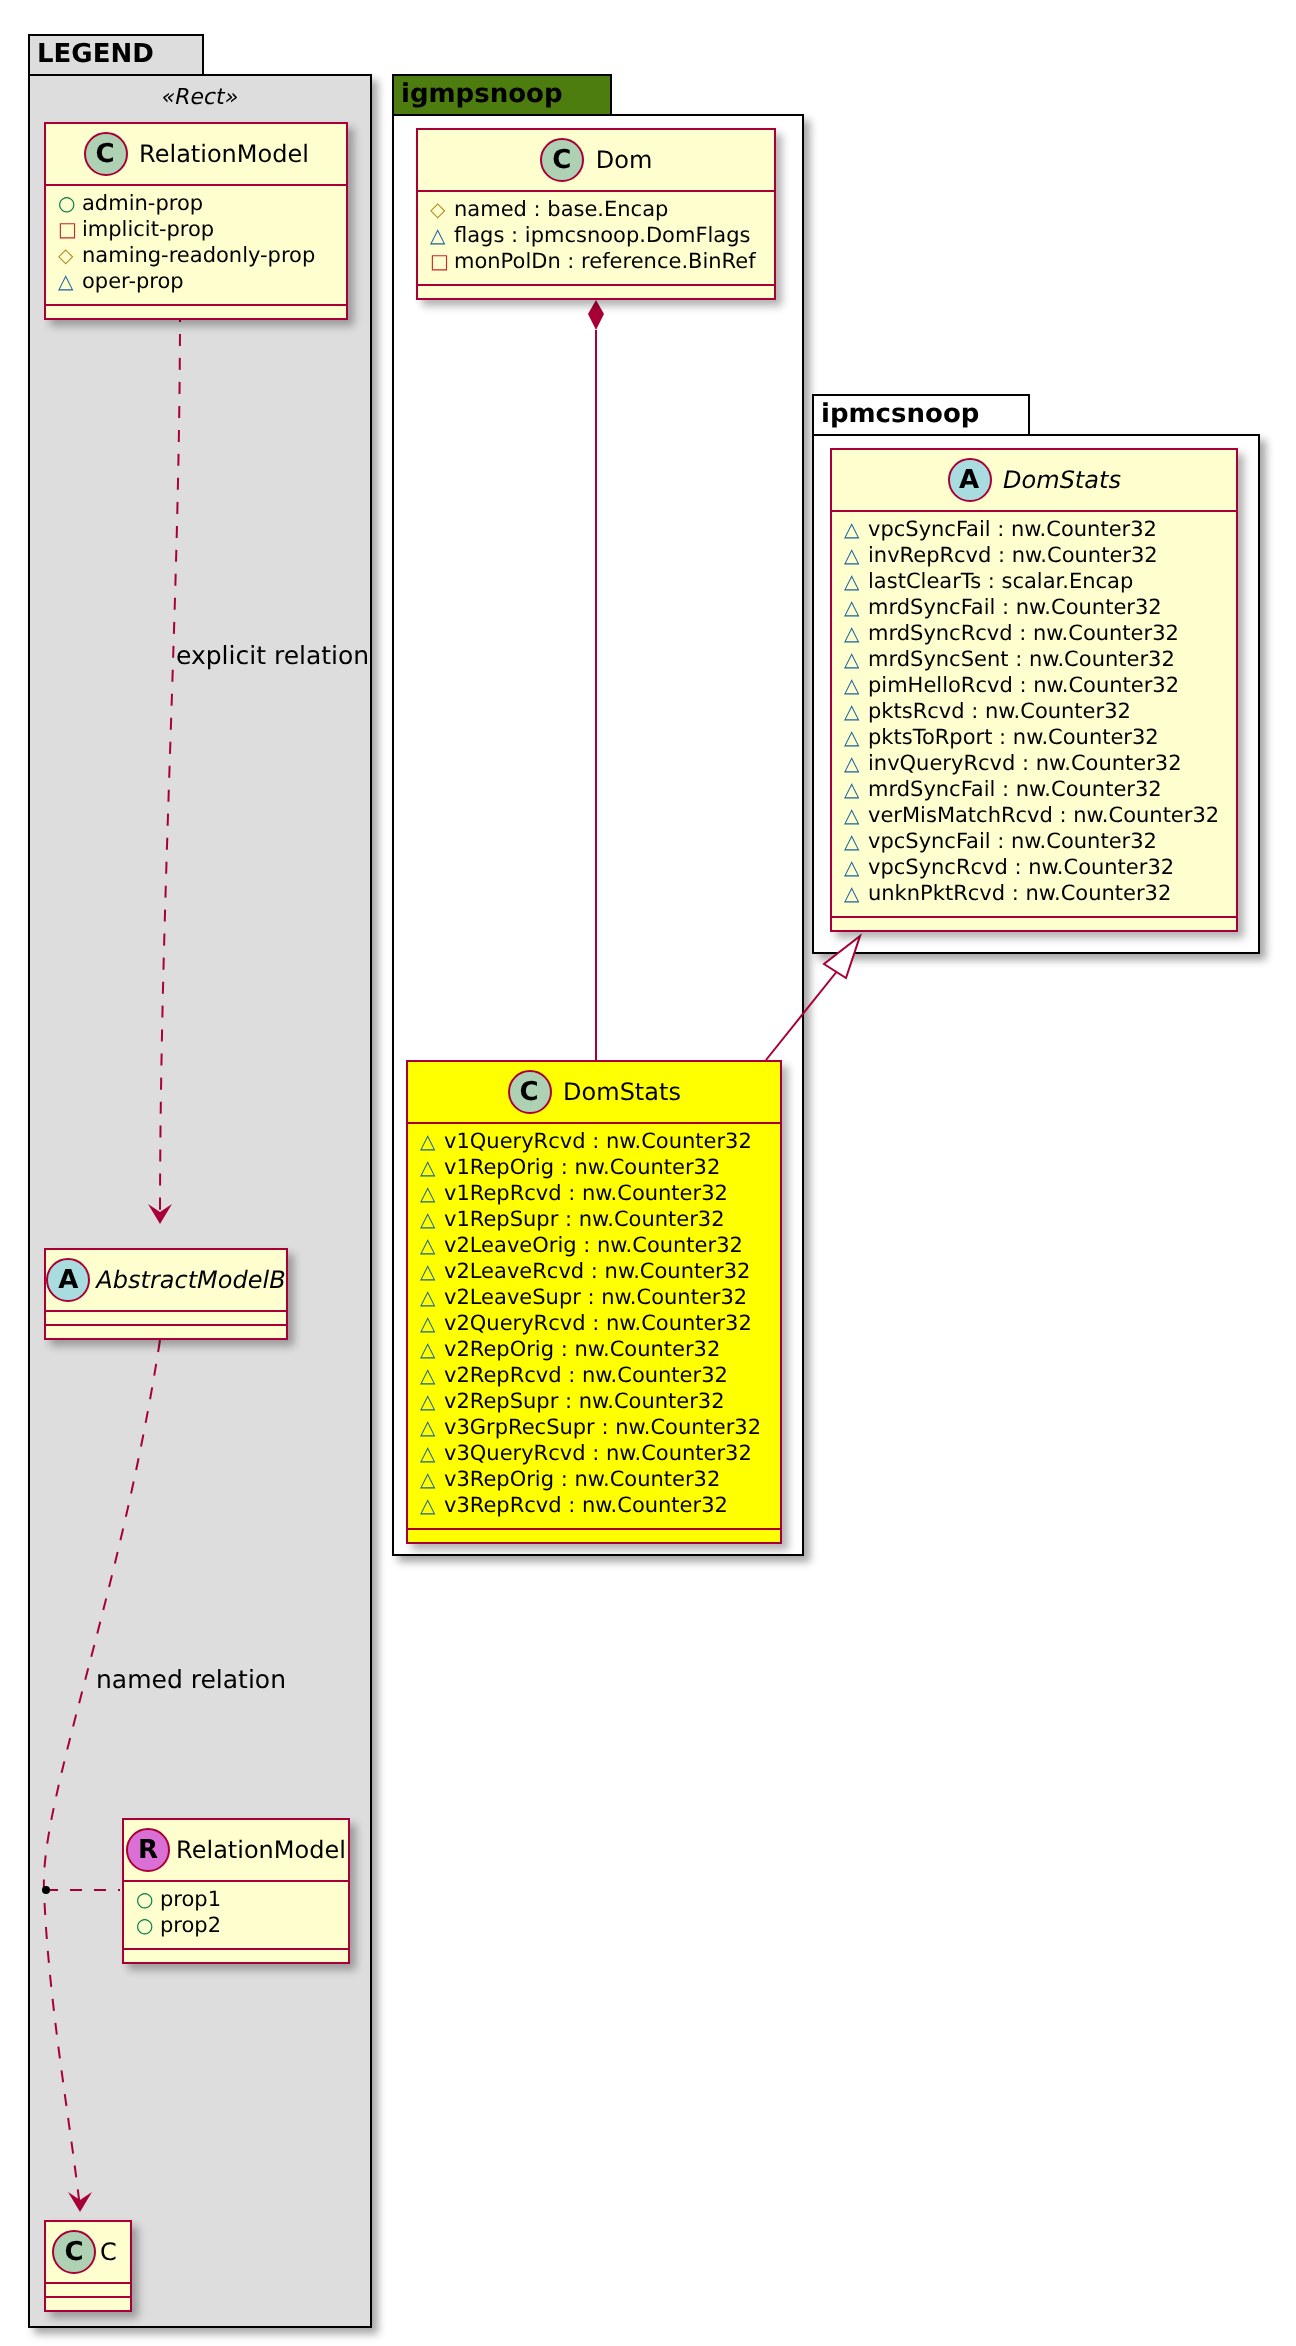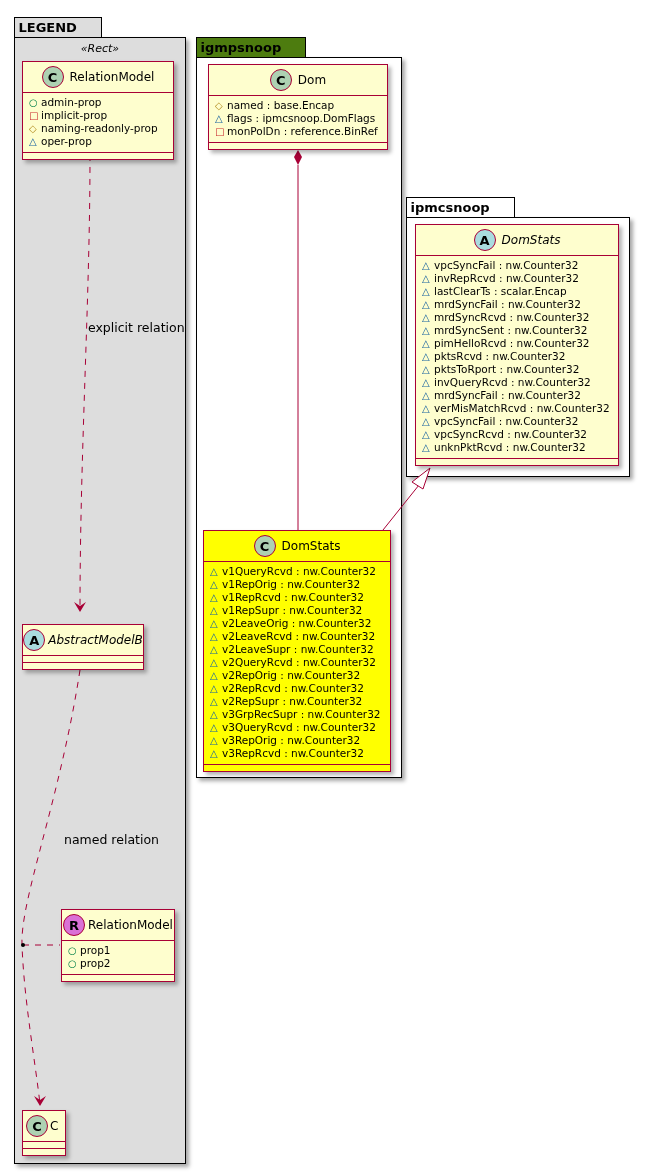--- a/index.html
+++ b/index.html
@@ -60,21 +60,21 @@
   <circle cx="23" cy="945" r="2" fill="#000"></circle>
 
   <line x1="298" y1="165" x2="298" y2="531" stroke="#a80036" stroke-width="1"></line>
   <polygon points="298,150 302,157 298,165 294,157" fill="#a80036"></polygon>
 
   <line x1="383" y1="530" x2="423" y2="480" stroke="#a80036" stroke-width="1"></line>
   <polygon points="430,468 412,482 423,489" fill="#ffffff" stroke="#a80036" stroke-width="1"></polygon>
 </svg>
 
 <div class="lbl" style="left:88px; top:320px;">explicit relation</div>
-<div class="lbl" style="left:64px; top:832px;">named relation</div>
+<div class="lbl" style="left:48px; top:832px;">named relation</div>
 
 <div class="cls" style="left:22px; top:61px; width:152px;">
   <div class="cls-head">
     <span class="circle c-c">C</span>
     <span>RelationModel</span>
   </div>
   <div class="attrs">
     <div class="attr">
         <span class="vis" style="color:#038048">○</span>
         <span>admin-prop</span>

